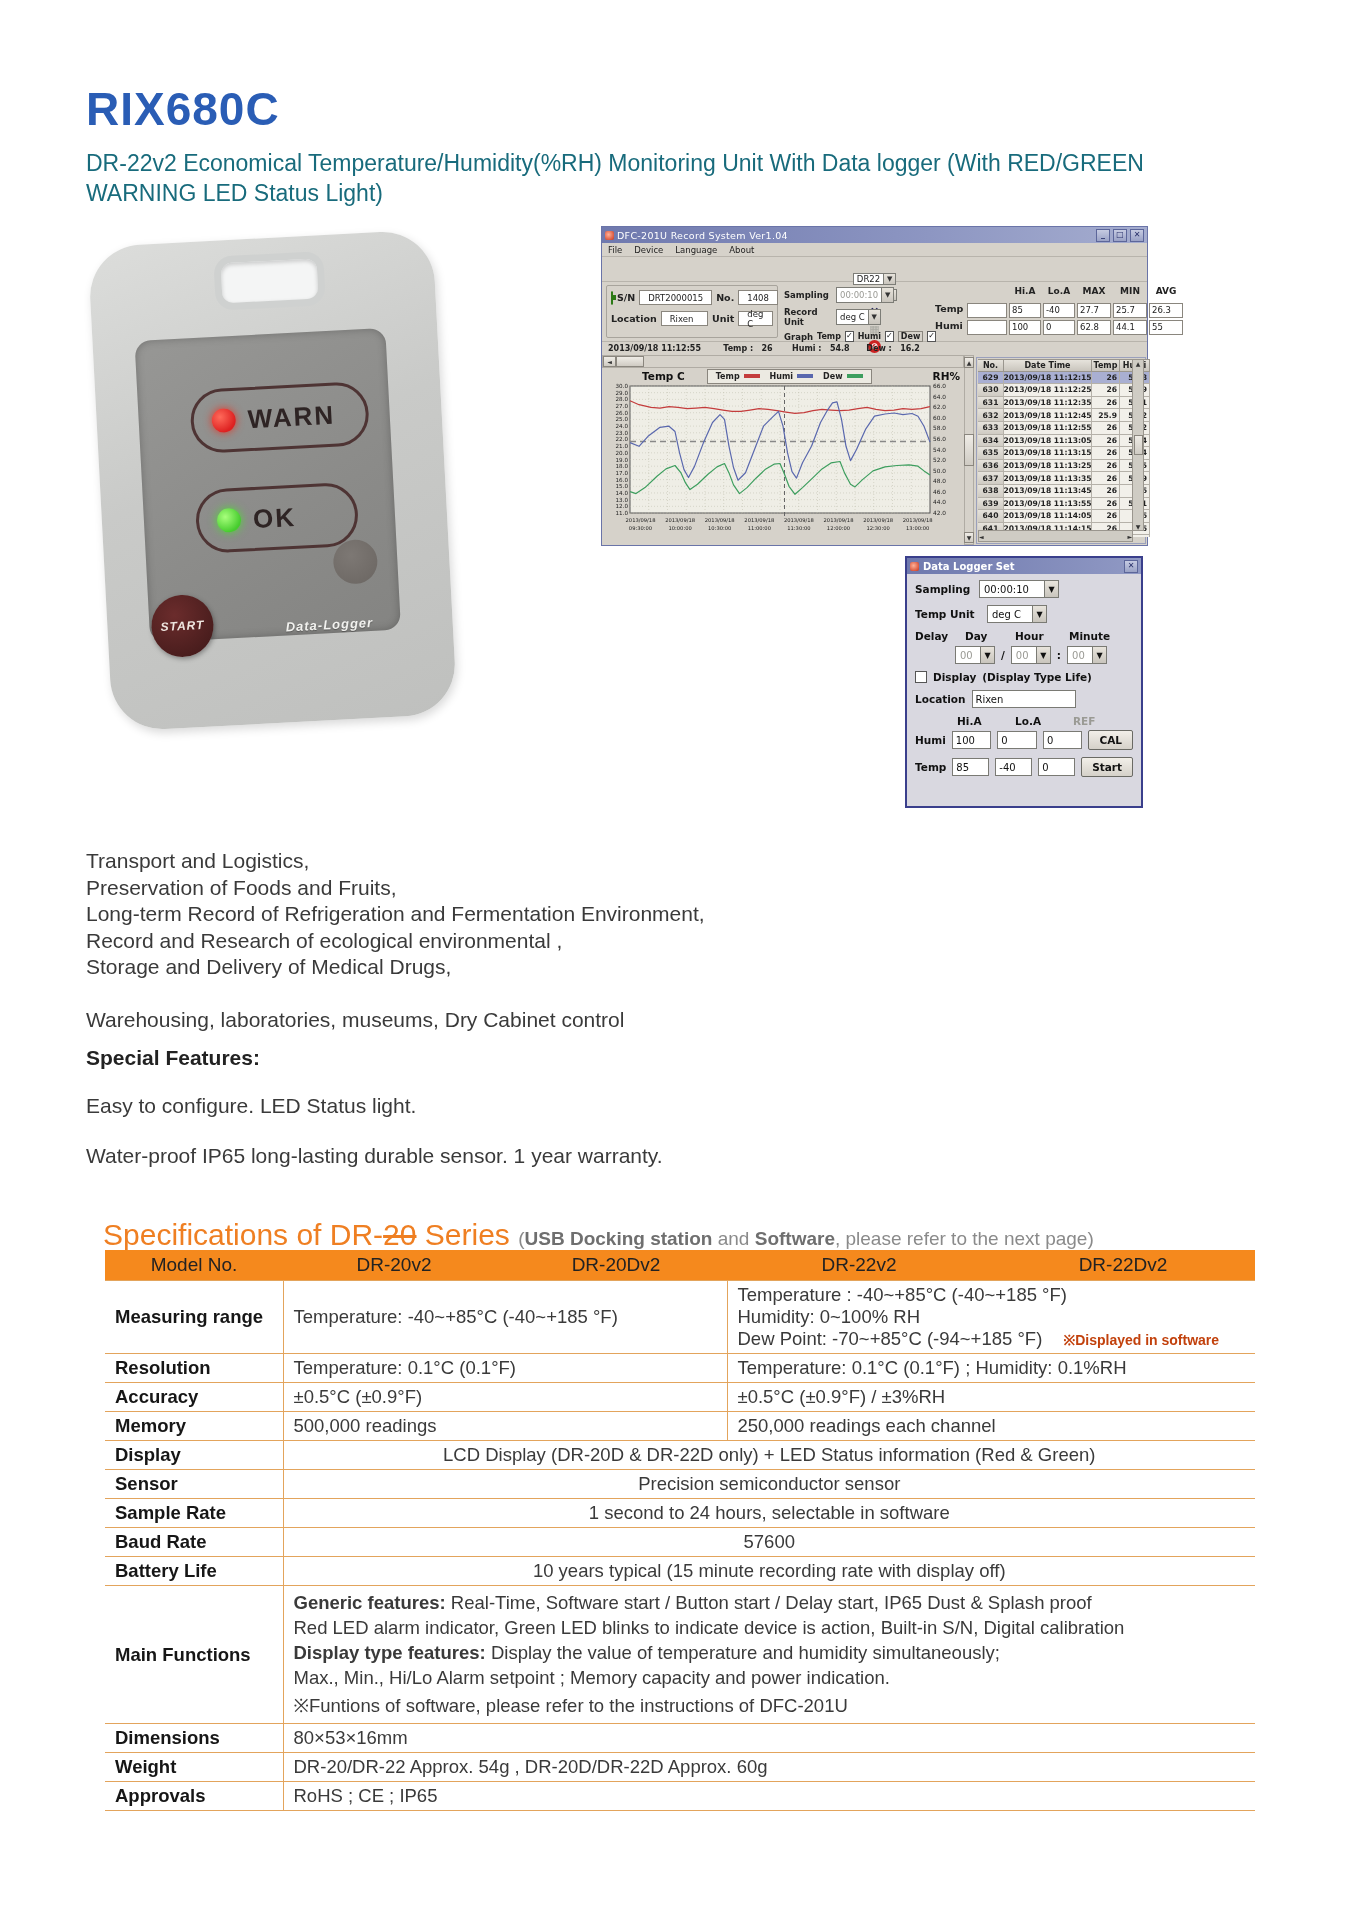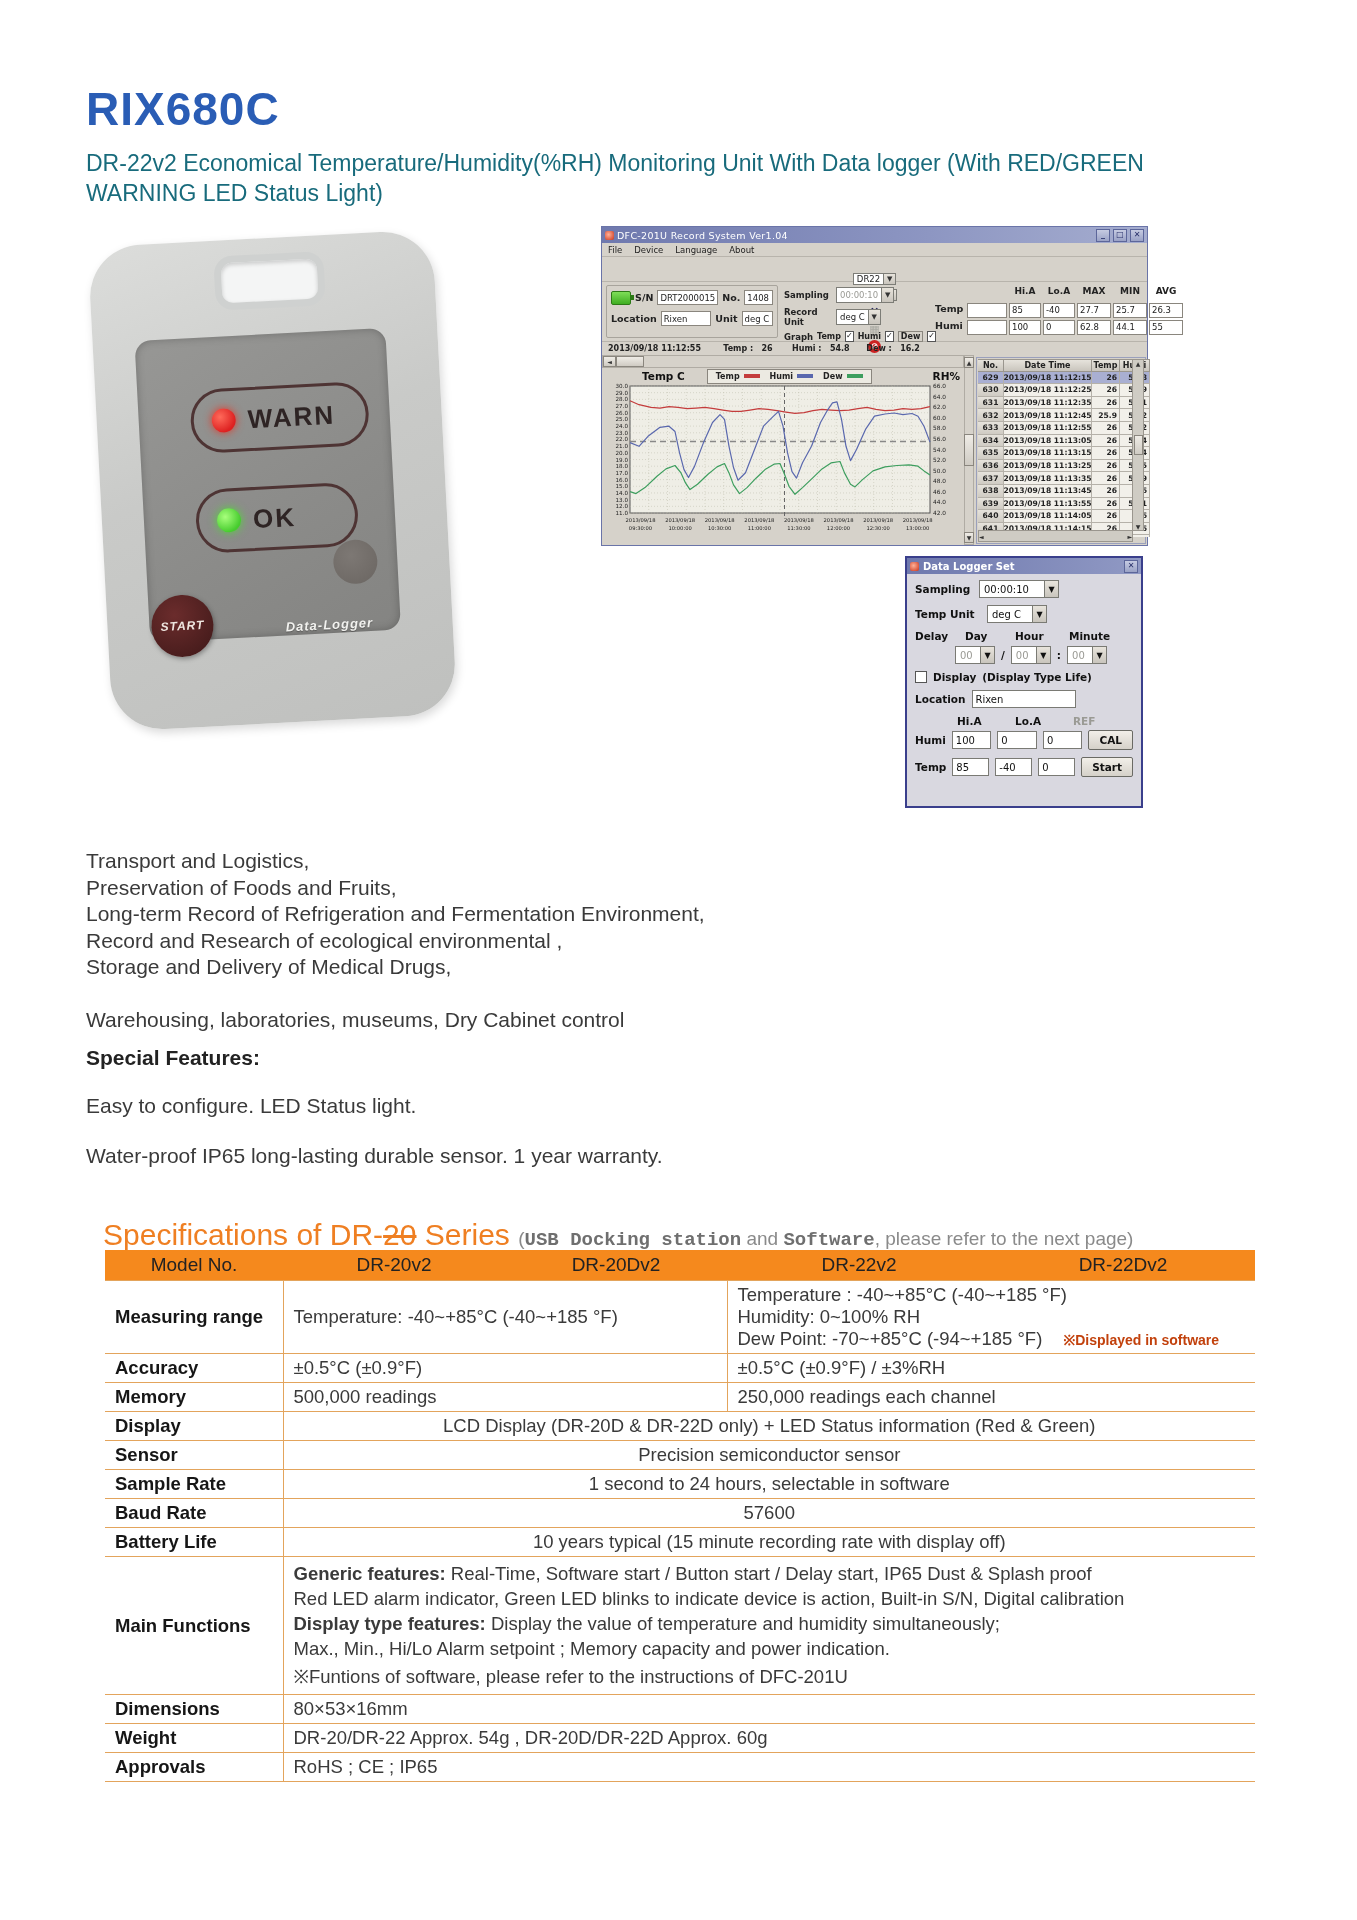--- a/index.html
+++ b/index.html
@@ -60,21 +60,21 @@
   .ico-redx{color:#cc2222;font-weight:bold;font-size:12px;}
   .dd{display:inline-flex;align-items:center;background:#fff;border:1px solid #7d7d77;height:14px;padding-left:3px;font-size:8.5px;}
   .dd .dda{width:11px;height:100%;background:linear-gradient(#e8e4dc,#c9c5bd);border-left:1px solid #7d7d77;
            display:inline-flex;align-items:center;justify-content:center;font-size:7px;color:#333;margin-left:3px;}
   .rt-label{color:#a9a9a2;font-weight:bold;font-size:10px;margin:0 2px;}
   .tb-time{margin-left:auto;font-weight:bold;font-size:10.5px;color:#111;padding-right:4px;}
   .sw-fields{height:60px;display:flex;border-bottom:1px solid #b8b4ac;padding:3px 4px;box-sizing:border-box;gap:6px;}
   .fld-left{width:172px;border:1px solid #a8a49c;border-radius:2px;padding:4px 4px;box-sizing:border-box;}
   .fld-row{display:flex;align-items:center;gap:4px;margin-bottom:6px;}
   .fld-lab{font-weight:bold;font-size:9.5px;}
-  .fld-in{background:#fff;border:1px solid #8a867e;height:13px;font-size:8.5px;padding:0 2px;display:inline-flex;align-items:center;}
+  .fld-in{background:#fff;border:1px solid #8a867e;height:13px;font-size:8.5px;padding:0 8px;display:inline-flex;align-items:center;}
   .battery{width:24px;height:12px;background:linear-gradient(#7ede58,#3fae22);border:1px solid #2c7a16;border-radius:2px;position:relative;}
   .battery:after{content:"";position:absolute;right:-4px;top:3px;width:3px;height:5px;background:#2c7a16;}
   .fld-mid{width:145px;padding-top:2px;}
   .mid-row{display:flex;align-items:center;gap:4px;margin-bottom:4px;}
   .mid-lab{font-weight:bold;font-size:8.5px;width:48px;}
   .cb{width:9px;height:9px;background:#fff;border:1px solid #555;font-size:8px;line-height:8px;text-align:center;color:#111;}
   .summary{flex:1;padding-top:1px;}
   .sum-grid{display:grid;grid-template-columns:30px 40px 32px 32px 34px 34px 34px;grid-auto-rows:15px;column-gap:2px;row-gap:2px;}
   .sum-h{font-weight:bold;text-align:center;font-size:9px;}
   .sum-name{font-weight:bold;font-size:9.5px;}
@@ -130,21 +130,21 @@
   .apps{left:86px;top:848px;font-size:21px;line-height:26.5px;color:#3a3a3a;}
   .apps .gap{height:26px;}
   .feat-h{left:86px;top:1046px;font-size:21px;font-weight:bold;color:#222;}
   .feat-1{left:86px;top:1094px;font-size:21px;color:#3a3a3a;}
   .feat-2{left:86px;top:1144px;font-size:21px;color:#3a3a3a;}
 
   
   .spec-h{left:103px;top:1218px;font-size:30px;color:#ef7f22;white-space:nowrap;}
   .spec-h .strike{text-decoration:line-through;}
   .spec-h .note{font-size:19px;color:#8a8a8a;}
-  .spec-h .note b{color:#6f6f6f;font-family:Liberation Mono, monospace;}
+  .spec-h .note b{color:#6f6f6f;}
   .spec-table{left:105px;top:1250px;width:1150px;border-collapse:collapse;font-size:18.5px;color:#3a3a3a;}
   .spec-table td{border-top:1px solid #e3a45c;border-bottom:1px solid #e3a45c;padding:3px 10px;vertical-align:middle;}
   .spec-table tr.hdr td{background:#f5891d;color:#222;text-align:center;font-size:19px;padding:4px 4px;border:none;}
   .spec-table td.lab{font-weight:bold;color:#161616;border-right:1px solid #e3a45c;}
   .spec-table td.ctr{text-align:center;}
   .spec-table td.vdiv{border-right:1px solid #e3a45c;}
   .spec-table .small-note{font-size:14px;font-weight:bold;color:#c2410c;margin-left:16px;}
   .spec-table .mf-line{margin:3px 0;}
 </style>
 </head>
@@ -597,20 +597,25 @@
     <tr>
       <td class="lab">Measuring range</td>
       <td colspan="2" class="vdiv">Temperature: -40~+85°C (-40~+185 °F)</td>
       <td colspan="2">
         <div>Temperature : -40~+85°C (-40~+185 °F)</div>
         <div>Humidity: 0~100% RH</div>
         <div><span>Dew Point: -70~+85°C (-94~+185 °F) </span><span class="small-note">※Displayed in software</span></div>
       </td>
     </tr>
     <tr>
+      <td class="lab">Resolution</td>
+      <td colspan="2" class="vdiv">Temperature: 0.1°C (0.1°F)</td>
+      <td colspan="2">Temperature: 0.1°C (0.1°F) ; Humidity: 0.1%RH</td>
+    </tr>
+    <tr>
       <td class="lab">Accuracy</td>
       <td colspan="2" class="vdiv">±0.5°C (±0.9°F)</td>
       <td colspan="2">±0.5°C  (±0.9°F)  /  ±3%RH</td>
     </tr>
     <tr>
       <td class="lab">Memory</td>
       <td colspan="2" class="vdiv">500,000  readings</td>
       <td colspan="2">250,000 readings each channel</td>
     </tr>
     <tr>

